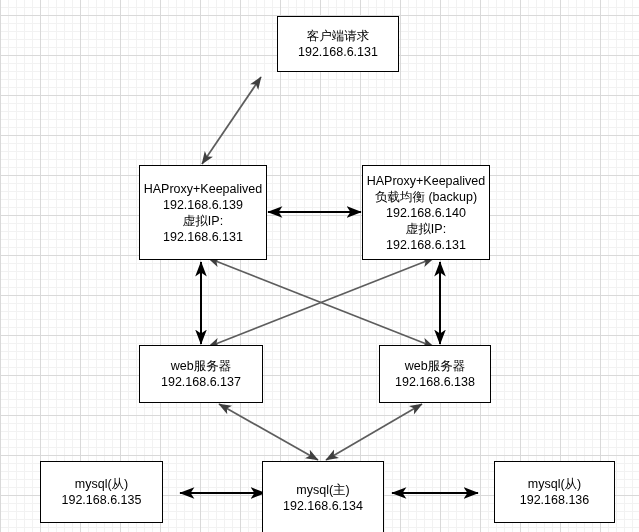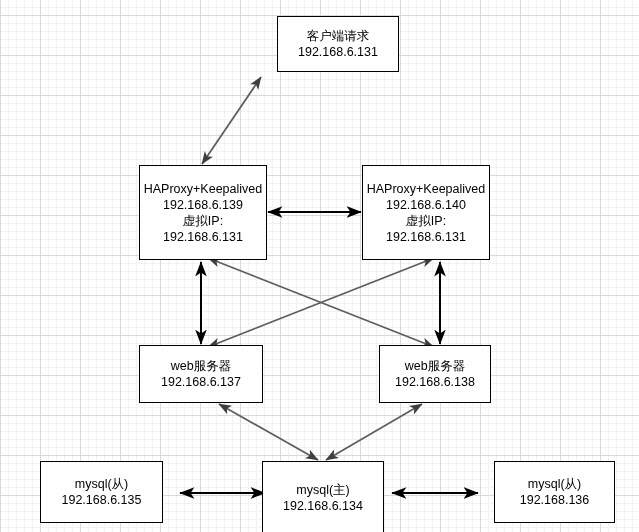--- a/index.html
+++ b/index.html
@@ -109,20 +109,21 @@
 
   <div class="node" style="left:139px; top:165px; width:128px; height:95px;">
     <span class="ln">HAProxy+Keepalived</span>
     <span class="ln">192.168.6.139</span>
     <span class="ln">虚拟IP:</span>
     <span class="ln">192.168.6.131</span>
   </div>
 
   <div class="node" style="left:362px; top:165px; width:128px; height:95px;">
     <span class="ln">HAProxy+Keepalived</span>
+    <span class="ln">负载均衡 (backup)</span>
     <span class="ln">192.168.6.140</span>
     <span class="ln">虚拟IP:</span>
     <span class="ln">192.168.6.131</span>
   </div>
 
   <div class="node" style="left:139px; top:345px; width:124px; height:58px;">
     <span class="ln">web服务器</span>
     <span class="ln">192.168.6.137</span>
   </div>
 

